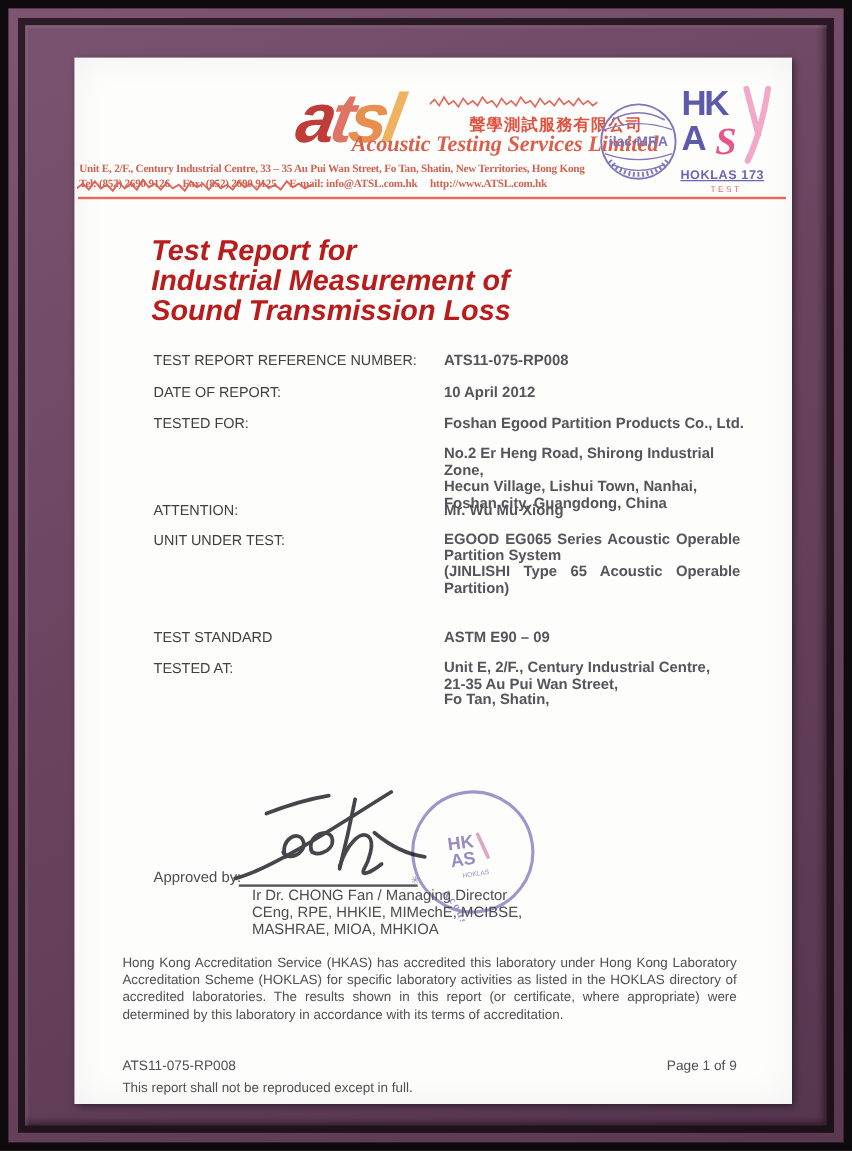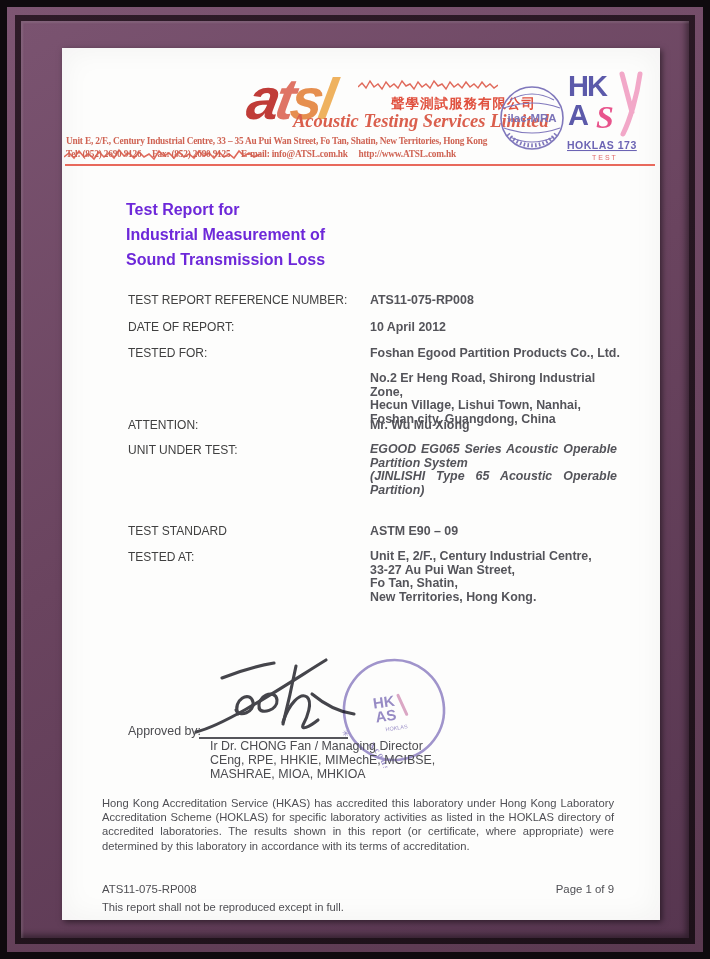--- a/index.html
+++ b/index.html
@@ -26,27 +26,27 @@
   .l-a{color:#c03c38;} .l-t{color:#df7465;} .l-s{color:#e68f4f;} .l-l{color:#efb25f;}
   .company-cn { left:297px; top:47px; font-size:13.5px; font-weight:bold; color:#e0513f; letter-spacing:1px; white-space:nowrap;margin-left:32px; }
   .company-en { left:231px; top:63px; font-family:"Liberation Serif", serif; font-style:italic; font-weight:bold;
                 font-size:18.5px; color:#da5f4d; white-space:nowrap; }
   .hq-line { left:4px; font-family:"Liberation Serif", serif; font-weight:bold; font-size:9.3px;
              letter-spacing:-0.2px; color:#cf6353; white-space:pre; }
   .hq1 { top:88px; } .hq2 { top:101px; }
   .red-rule { left:3px; top:116px; width:590px; height:2px; background:#e8695c; }
 
   
-  .title { left:64px; top:149px; font-size:16px; font-weight:bold; color:#6d28d9; line-height:25px; }
+  .title { left:64px; top:149px; font-size:24px; font-weight:bold; color:#b91c1c; line-height:25px;font-style:italic; }
 
   
   .lab { left:66px; font-size:12px; font-weight:normal; color:#404040; white-space:nowrap; }
   .val { left:308px; font-size:12.4px; font-weight:bold; color:#54545a; }
   .vblock { width:247px; line-height:13.6px; }
-  .just { text-align:justify; text-align-last:left;font-style:italic; }
+  .just { text-align:justify; text-align-last:left; }
 
   
   .approved-label { left:66px; top:676px; font-size:12.4px; color:#4c4c50; }
   .sig-line { left:137px; top:689px; width:149px; height:2px; background:#55555b; }
   .sig-svg { left:130px; top:604px; }
   .name-block { left:148px; top:692px; font-size:12.4px; color:#4c4c50; line-height:13.8px; white-space:nowrap; }
   .stamp { left:276px; top:606px; width:112px; height:112px; transform:rotate(-8deg); opacity:0.88;
            mix-blend-mode:multiply; }
 
   
@@ -137,23 +137,22 @@
     <div class="just">EGOOD EG065 Series Acoustic Operable Partition System</div>
     <div class="just">(JINLISHI Type 65 Acoustic Operable Partition)</div>
   </div>
 
   <div class="abs lab" style="top:476px">TEST STANDARD</div>
   <div class="abs val" style="top:476px">ASTM E90 – 09</div>
 
   <div class="abs lab" style="top:502px">TESTED AT:</div>
   <div class="abs val vblock" style="top:502px">
     <div>Unit E, 2/F., Century Industrial Centre,</div>
-    <div>33-27 Au Pui Wan Street,</div>
+    <div>21-35 Au Pui Wan Street,</div>
     <div>Fo Tan, Shatin,</div>
-    <div>New Territories, Hong Kong.</div>
   </div>
 
   <div class="abs approved-label">Approved by:</div>
 
   <svg class="abs sig-svg" width="166" height="86" viewBox="0 0 166 86">
     <g fill="none" stroke="#45454b" stroke-width="3.1" stroke-linecap="round">
       <path d="M4,80 C36,72 95,32 134,8"></path>
       <path d="M30,26 C50,18 64,14 82,11"></path>
       <path d="M46,62 C40,48 58,38 61,50 C63,60 47,66 44,58"></path>
       <path d="M68,58 C62,44 84,36 85,48 C86,58 69,63 67,56"></path>

